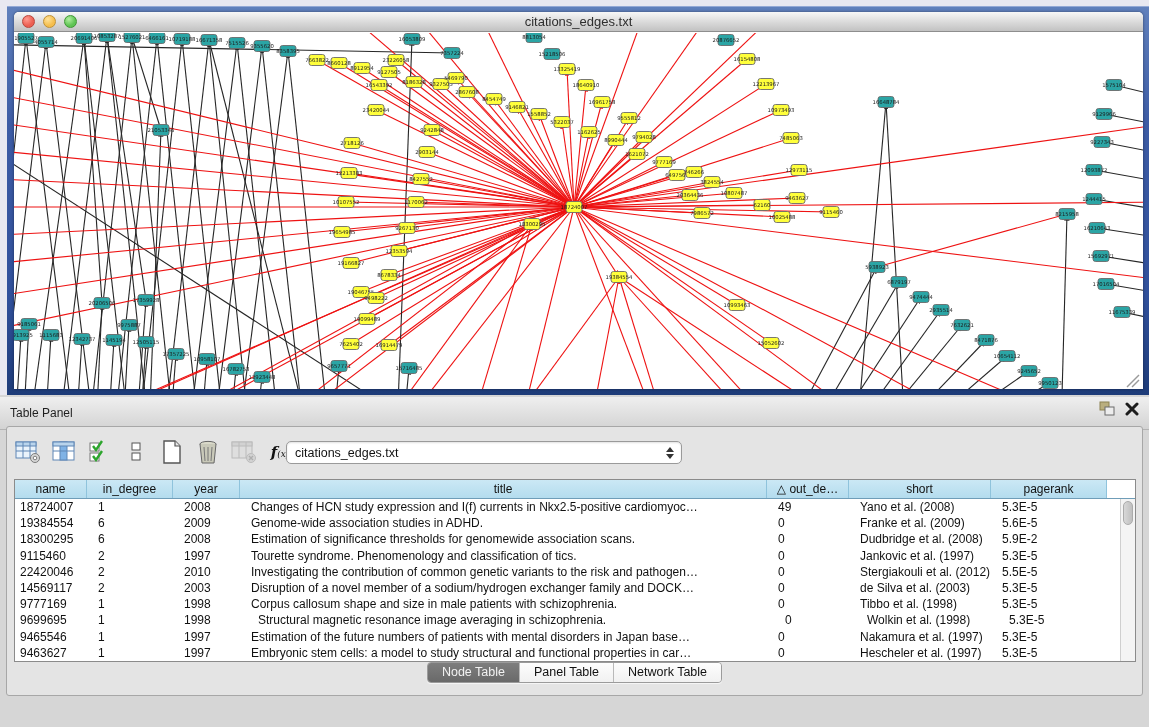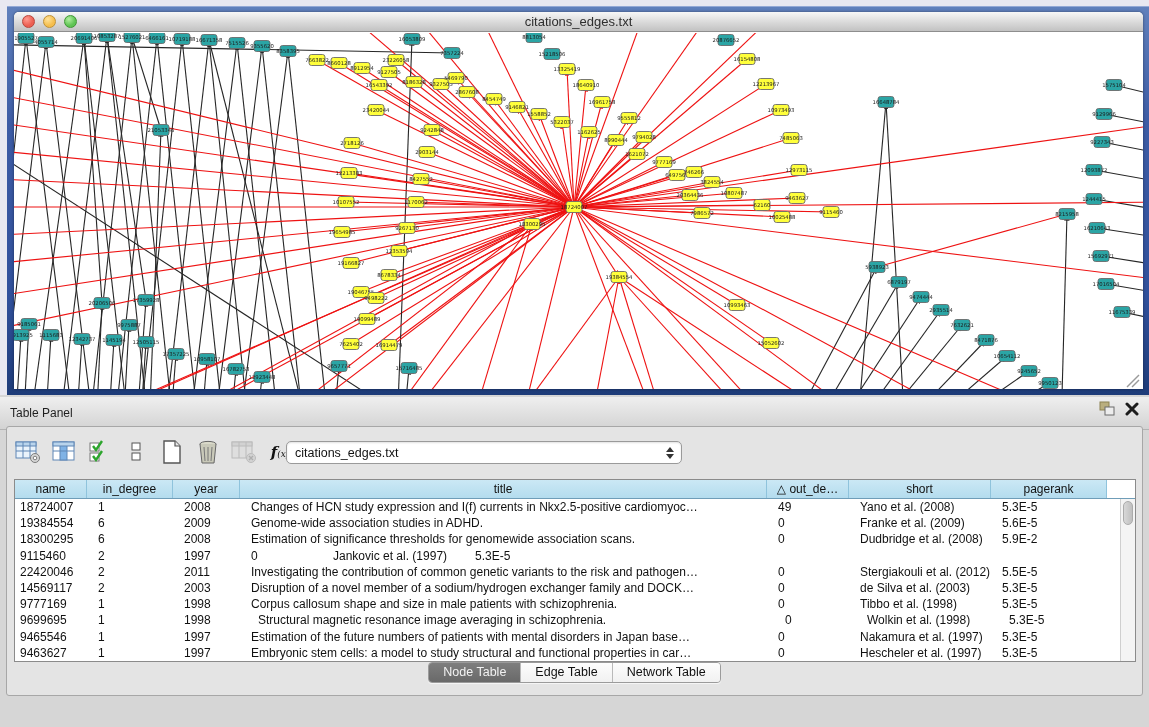--- a/index.html
+++ b/index.html
@@ -851,28 +851,29 @@
               <div class="td" style="width: 67px;">2008</div>
               <div class="td" style="width: 527px;">Estimation of significance thresholds for genomewide association scans.</div>
               <div class="td" style="width: 82px;">0</div>
               <div class="td" style="width: 142px;">Dudbridge et al. (2008)</div>
               <div class="td" style="width: 116px;">5.9E-2</div>
             </div>
             <div class="tr">
               <div class="td" style="width: 78px;">9115460</div>
               <div class="td" style="width: 86px;">2</div>
               <div class="td" style="width: 67px;">1997</div>
+              <div class="td" style="width: 527px;">Tourette syndrome. Phenomenology and classification of tics.</div>
               <div class="td" style="width: 82px;">0</div>
               <div class="td" style="width: 142px;">Jankovic et al. (1997)</div>
               <div class="td" style="width: 116px;">5.3E-5</div>
             </div>
             <div class="tr">
               <div class="td" style="width: 78px;">22420046</div>
               <div class="td" style="width: 86px;">2</div>
-              <div class="td" style="width: 67px;">2011</div>
+              <div class="td" style="width: 67px;">2010</div>
               <div class="td" style="width: 527px;">Investigating the contribution of common genetic variants to the risk and pathogen…</div>
               <div class="td" style="width: 82px;">0</div>
               <div class="td" style="width: 142px;">Stergiakouli et al. (2012)</div>
               <div class="td" style="width: 116px;">5.5E-5</div>
             </div>
             <div class="tr">
               <div class="td" style="width: 78px;">14569117</div>
               <div class="td" style="width: 86px;">2</div>
               <div class="td" style="width: 67px;">2003</div>
               <div class="td" style="width: 527px;">Disruption of a novel member of a sodium/hydrogen exchanger family and DOCK…</div>
@@ -918,21 +919,21 @@
             </div>
           </div>
         <div id="vscroll">
           <div id="vthumb"></div>
         </div>
       </div>
 
       <div id="tab-strip">
         <div id="seg">
             <div class="seg-btn active">Node Table</div>
-            <div class="seg-btn">Edge Table</div>
+            <div class="seg-btn">Panel Table</div>
             <div class="seg-btn">Network Table</div>
           </div>
       </div>
     </div>
   </div>
 
 
 </div>
 
 </body></html>

